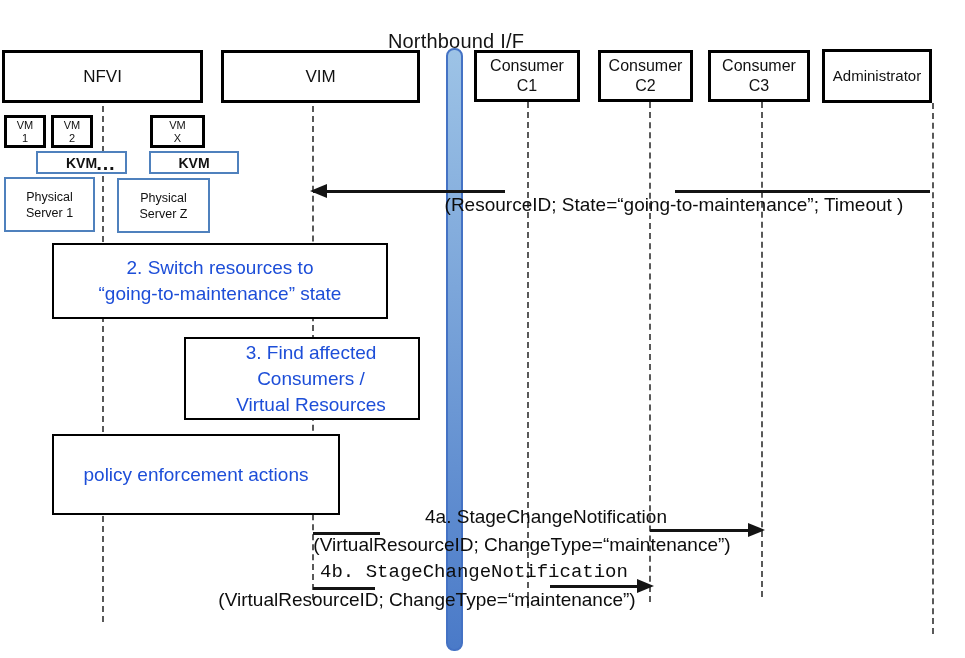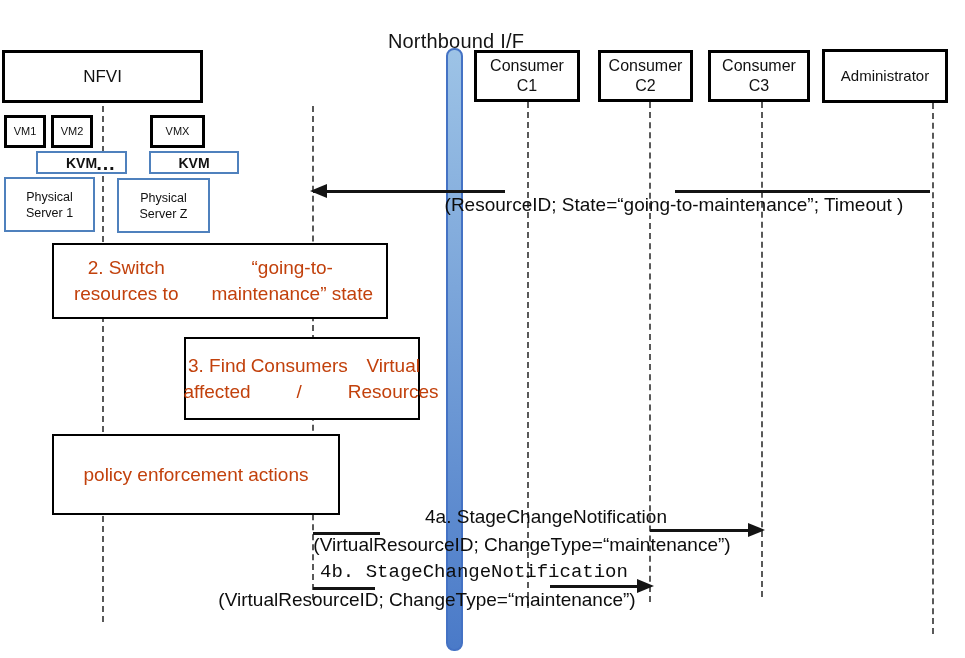--- a/index.html
+++ b/index.html
@@ -27,33 +27,33 @@
   .actor.big{font-size:17px;}
   .actor.consumer{font-size:16px;}
   .actor.admin{font-size:15px;}
   .lifeline{border-left:2px dashed var(--lifeline);width:0;}
   .bar{
     background:linear-gradient(to bottom,var(--bar-top),var(--bar-bottom));
     border:2px solid var(--bar-border);border-radius:8px;
   }
   .vm{
     border:3px solid var(--black-border);background:#fff;font-size:11px;line-height:13px;
-    display:flex;flex-direction:row;align-items:center;justify-content:center;text-align:center;
+    display:flex;flex-direction:column;align-items:center;justify-content:center;text-align:center;
   }
   .bluebox{
     border:2.5px solid var(--blue-border);background:#fff;
     display:flex;flex-direction:column;align-items:center;justify-content:center;text-align:center;
   }
   .kvm{font-size:14px;font-weight:600;margin-left:32px;}
   .server{font-size:12.5px;line-height:16px;}
   .dots{font-size:20px;font-weight:700;text-align:center;line-height:20px;}
   .step{
     border:2px solid var(--black-border);background:#fff;
-    display:flex;flex-direction:row;align-items:center;justify-content:center;
-    text-align:center;font-size:19px;line-height:26px;color:#c2410c;
+    display:flex;flex-direction:column;align-items:center;justify-content:center;
+    text-align:center;font-size:19px;line-height:26px;color:#1d4ed8;
   }
   .seg{height:3px;background:#141414;}
   .ah-left{
     width:0;height:0;border-top:7px solid transparent;border-bottom:7px solid transparent;
     border-right:17px solid #141414;
   }
   .ah-right{
     width:0;height:0;border-top:7px solid transparent;border-bottom:7px solid transparent;
     border-left:17px solid #141414;
   }
@@ -73,33 +73,36 @@
   <div class="abs lifeline" style="left:527px;top:102px;height:506px;"></div>
   <div class="abs lifeline" style="left:649px;top:102px;height:500px;"></div>
   <div class="abs lifeline" style="left:761px;top:102px;height:495px;"></div>
   <div class="abs lifeline" style="left:932px;top:103px;height:531px;"></div>
 
   <div class="abs bar" style="left:446px;top:48px;width:17px;height:603px;"></div>
 
   <div class="abs actor big" style="left:2px;top:50px;width:201px;height:53px;">
     <span>NFVI</span>
   </div>
+  <div class="abs actor big" style="left:221px;top:50px;width:199px;height:53px;">
+    <span>VIM</span>
+  </div>
   <div class="abs actor consumer" style="left:474px;top:50px;width:106px;height:52px;">
     <span>Consumer</span>
     <span>C1</span>
   </div>
   <div class="abs actor consumer" style="left:598px;top:50px;width:95px;height:52px;">
     <span>Consumer</span>
     <span>C2</span>
   </div>
   <div class="abs actor consumer" style="left:708px;top:50px;width:102px;height:52px;">
     <span>Consumer</span>
     <span>C3</span>
   </div>
-  <div class="abs actor admin" style="left:822px;top:49px;width:126px;height:54px;">
+  <div class="abs actor admin" style="left:822px;top:49px;width:110px;height:54px;">
     <span>Administrator</span>
   </div>
 
   <div class="abs vm" style="left:4px;top:115px;width:42px;height:33px;">
     <span>VM</span>
     <span>1</span>
   </div>
   <div class="abs vm" style="left:51px;top:115px;width:42px;height:33px;">
     <span>VM</span>
     <span>2</span>

